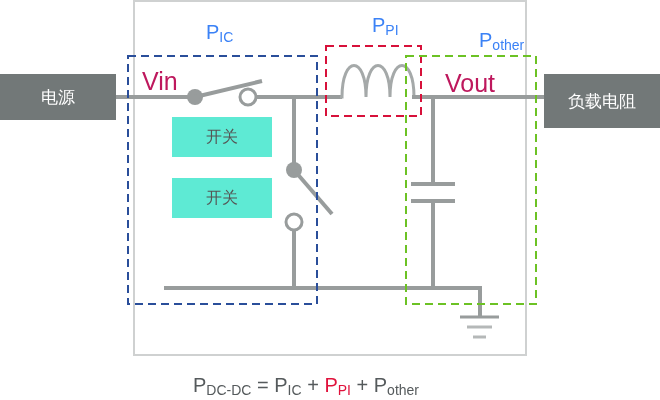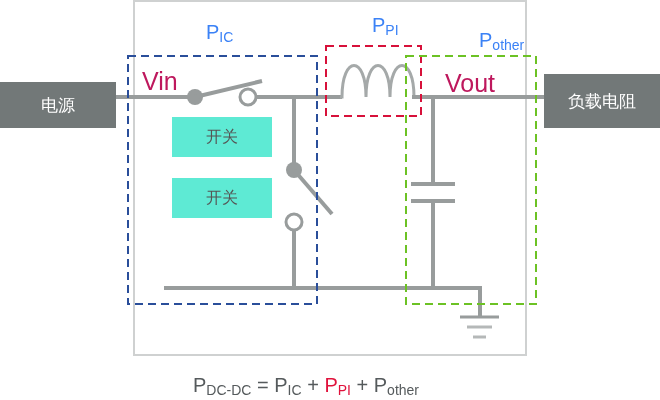--- a/index.html
+++ b/index.html
@@ -47,21 +47,21 @@
   <line x1="480" y1="286" x2="480" y2="317" stroke="#989c9c" stroke-width="4"></line>
   <line x1="460" y1="317" x2="499" y2="317" stroke="#989c9c" stroke-width="3"></line>
   <line x1="467" y1="327" x2="492" y2="327" stroke="#b5b8b8" stroke-width="3"></line>
   <line x1="473" y1="337" x2="486" y2="337" stroke="#b5b8b8" stroke-width="3"></line>
 
   <rect x="128" y="56" width="189" height="248" fill="none" stroke="#2a4e9a" stroke-width="2" stroke-dasharray="8,5"></rect>
   <rect x="326" y="46" width="95" height="70" fill="none" stroke="#d7113a" stroke-width="2" stroke-dasharray="8,5"></rect>
   <rect x="406" y="56" width="130" height="248" fill="none" stroke="#6cc224" stroke-width="2" stroke-dasharray="8,5"></rect>
 </svg>
 
-<div class="side-box" style="left:0;top:74px;width:116px;height:46px;margin-top:8px;">
+<div class="side-box" style="left:0;top:74px;width:116px;height:46px;">
   <span>电源</span>
 </div>
 <div class="side-box" style="left:544px;top:74px;width:116px;height:54px;">
   <span>负载电阻</span>
 </div>
 
 <div class="sw-box" style="left:172px;top:117px;width:100px;height:40px;">
   <span>开关</span>
 </div>
 <div class="sw-box" style="left:172px;top:178px;width:100px;height:40px;">

